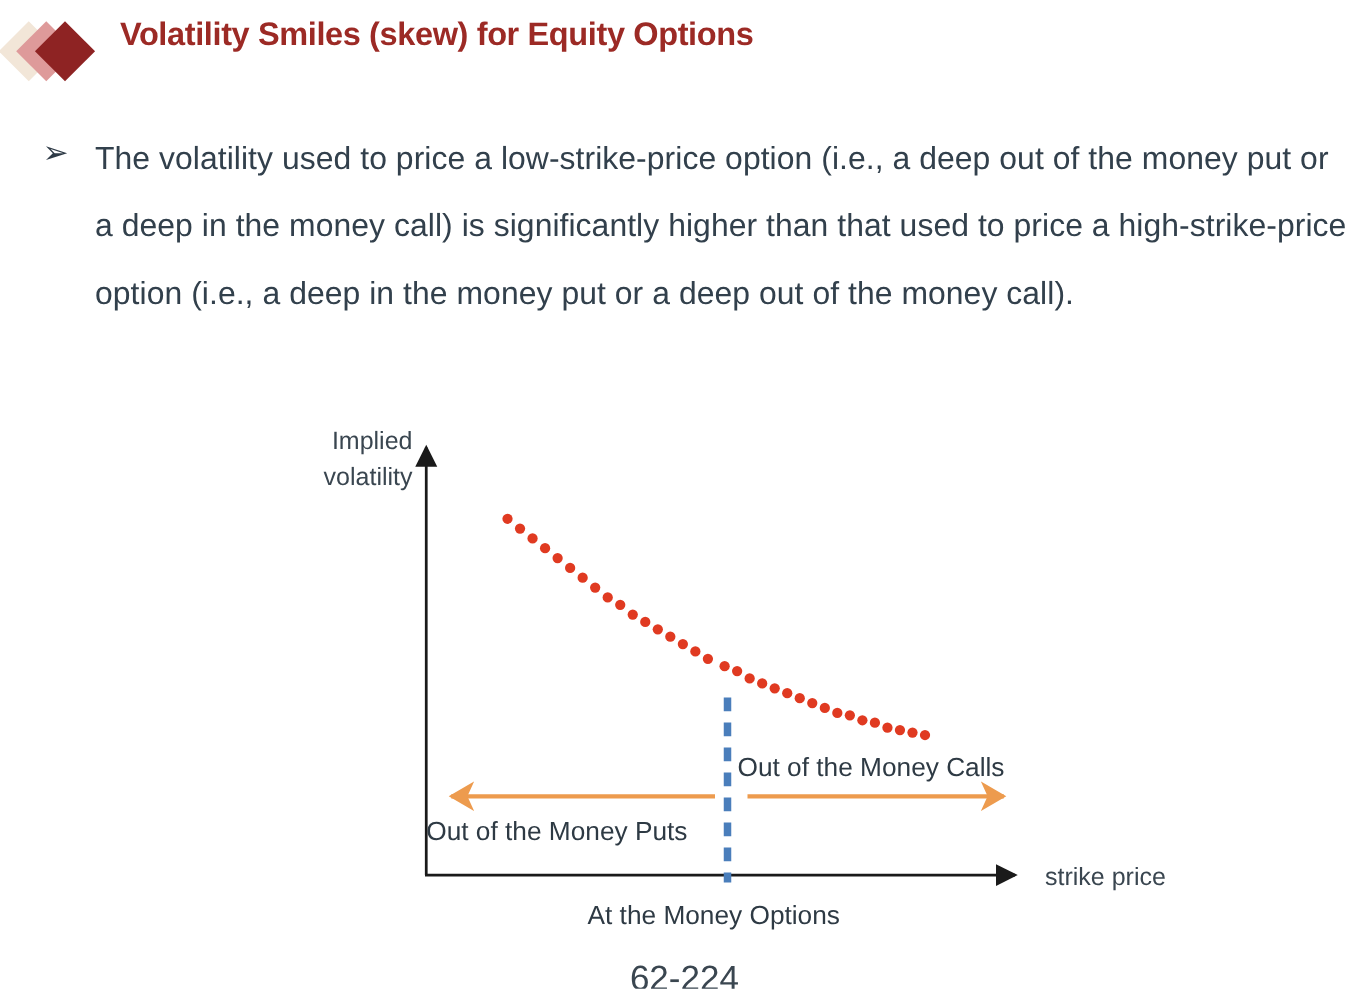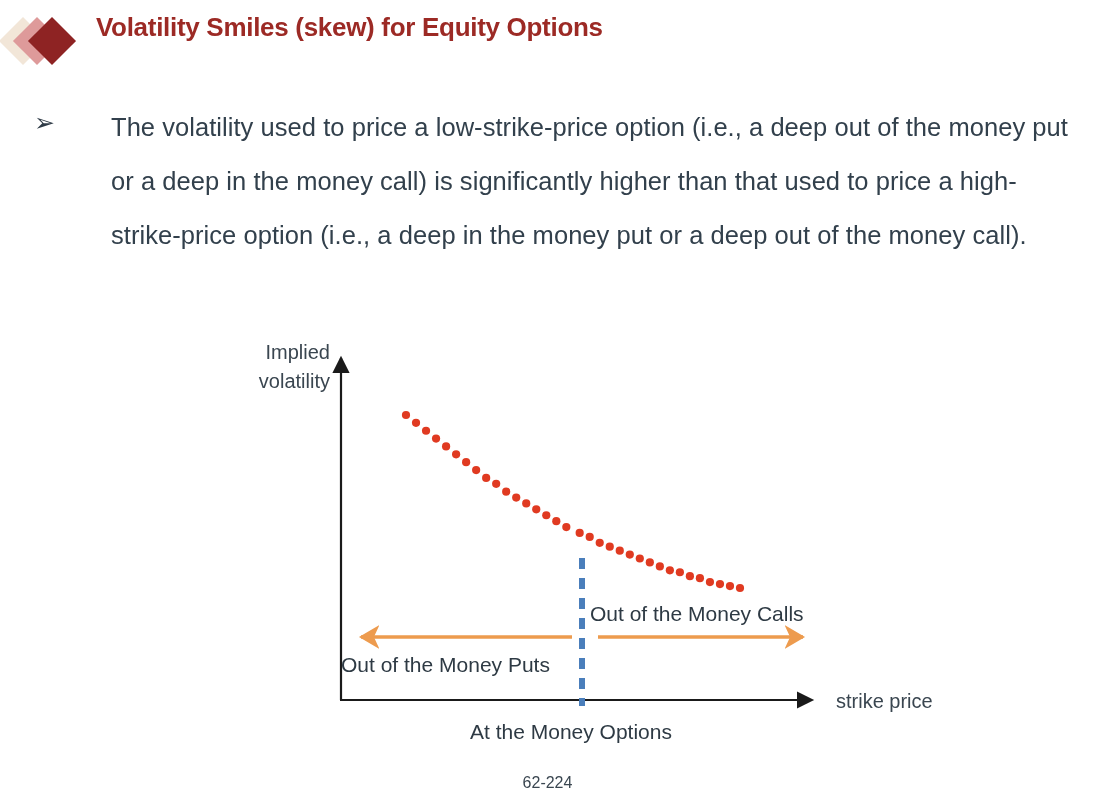--- a/index.html
+++ b/index.html
@@ -73,21 +73,20 @@
     text-align: left;
     padding-left: 6px;
     box-sizing: border-box;
   }
   #bullet-text {
     flex: 1 1 auto;
     font-size: 25.5px;
     color: #32404C;
     line-height: 54px;
     letter-spacing: 0.05px;
-    margin-left: 35px;
   }
 
   
   #chart-area {
     position: absolute;
     left: 0;
     top: 330px;
     width: 1001px;
     height: 430px;
   }
@@ -107,21 +106,21 @@
     fill: #2E3A44;
   }
 
   
   #page-number {
     position: absolute;
     left: 0;
     top: 770px;
     width: 1095px;
     text-align: center;
-    font-size: 16px;
+    font-size: 28px;
     color: #3A4650;
     overflow: hidden;
     height: 21px;
     line-height: 26px;
   }
 </style>
 </head>
 <body>
 
 <div id="slide-header">

